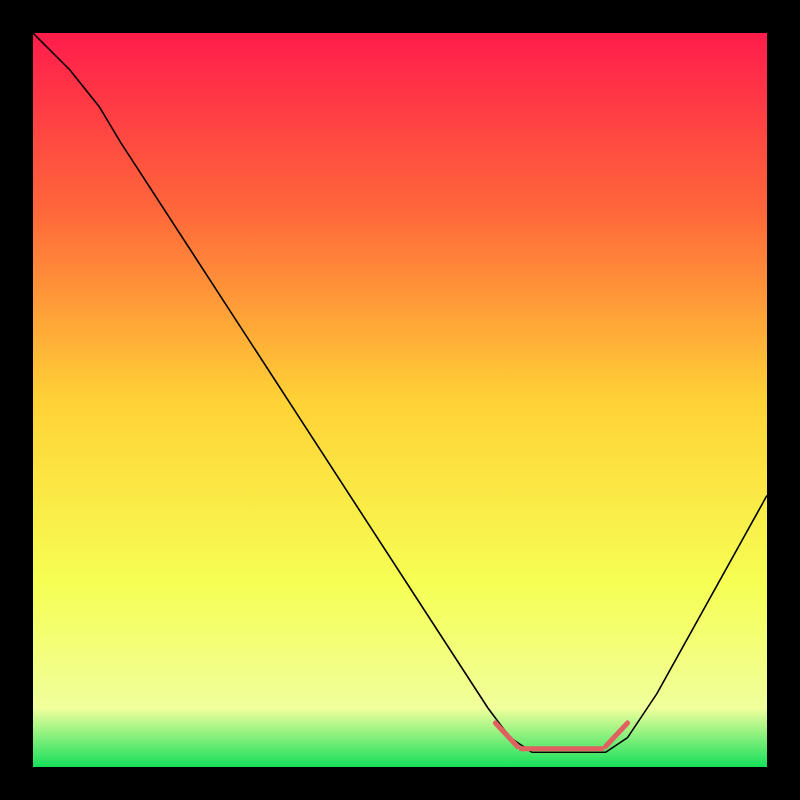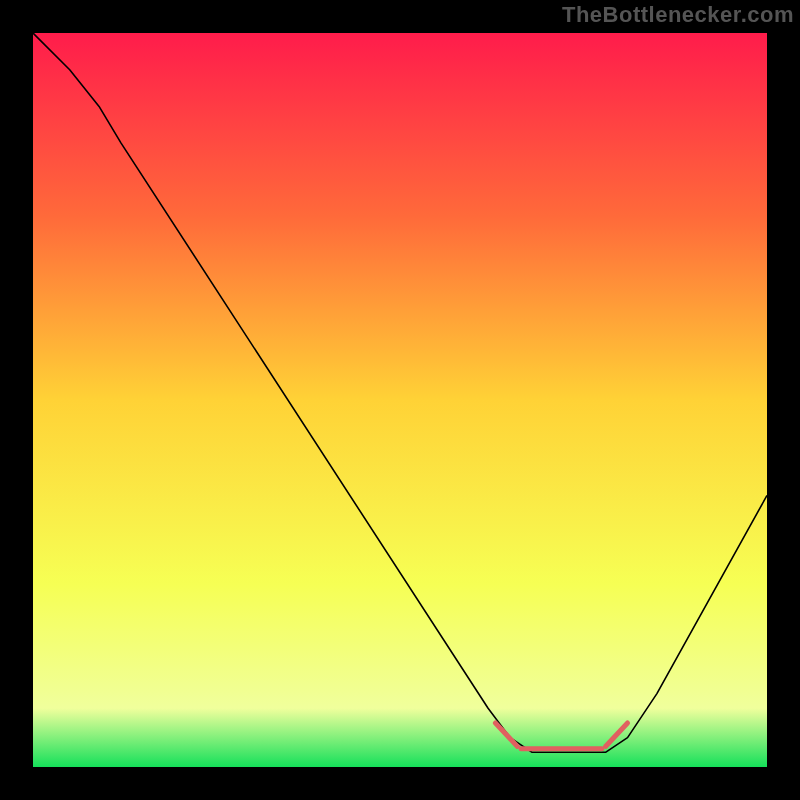--- a/index.html
+++ b/index.html
@@ -38,21 +38,20 @@
   svg.plot {
     width: 100%;
     height: 100%;
     display: block;
   }
 </style>
 </head>
 <body>
 
 <div class="frame">
-  <div class="watermark">TheBottlenecker.com</div>
   <div class="plot-wrap">
     <svg class="plot" viewBox="0 0 100 100" preserveAspectRatio="none">
       <defs>
         <linearGradient id="bg-grad" x1="0" y1="0" x2="0" y2="1">
             <stop offset="0%" stop-color="#ff1c4b"></stop>
             <stop offset="25%" stop-color="#ff6a3a"></stop>
             <stop offset="50%" stop-color="#ffd236"></stop>
             <stop offset="75%" stop-color="#f6ff54"></stop>
             <stop offset="92%" stop-color="#f0ff9c"></stop>
             <stop offset="100%" stop-color="#15e05a"></stop>

